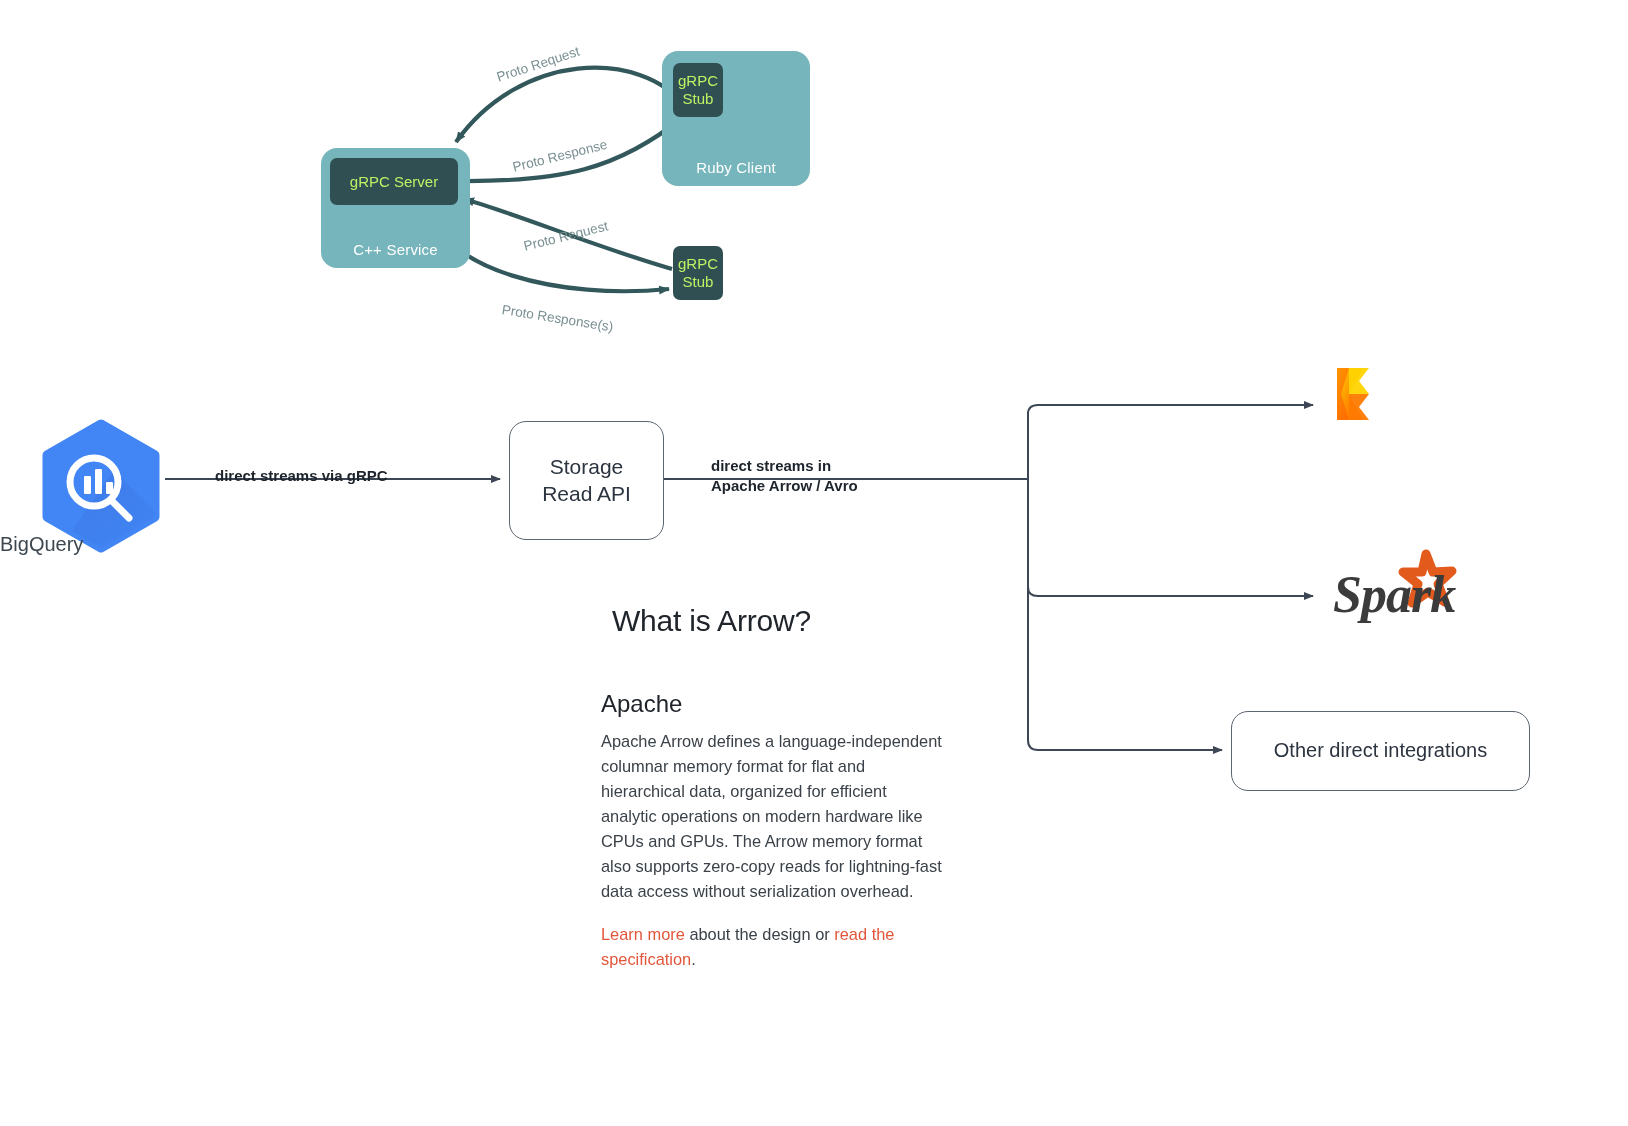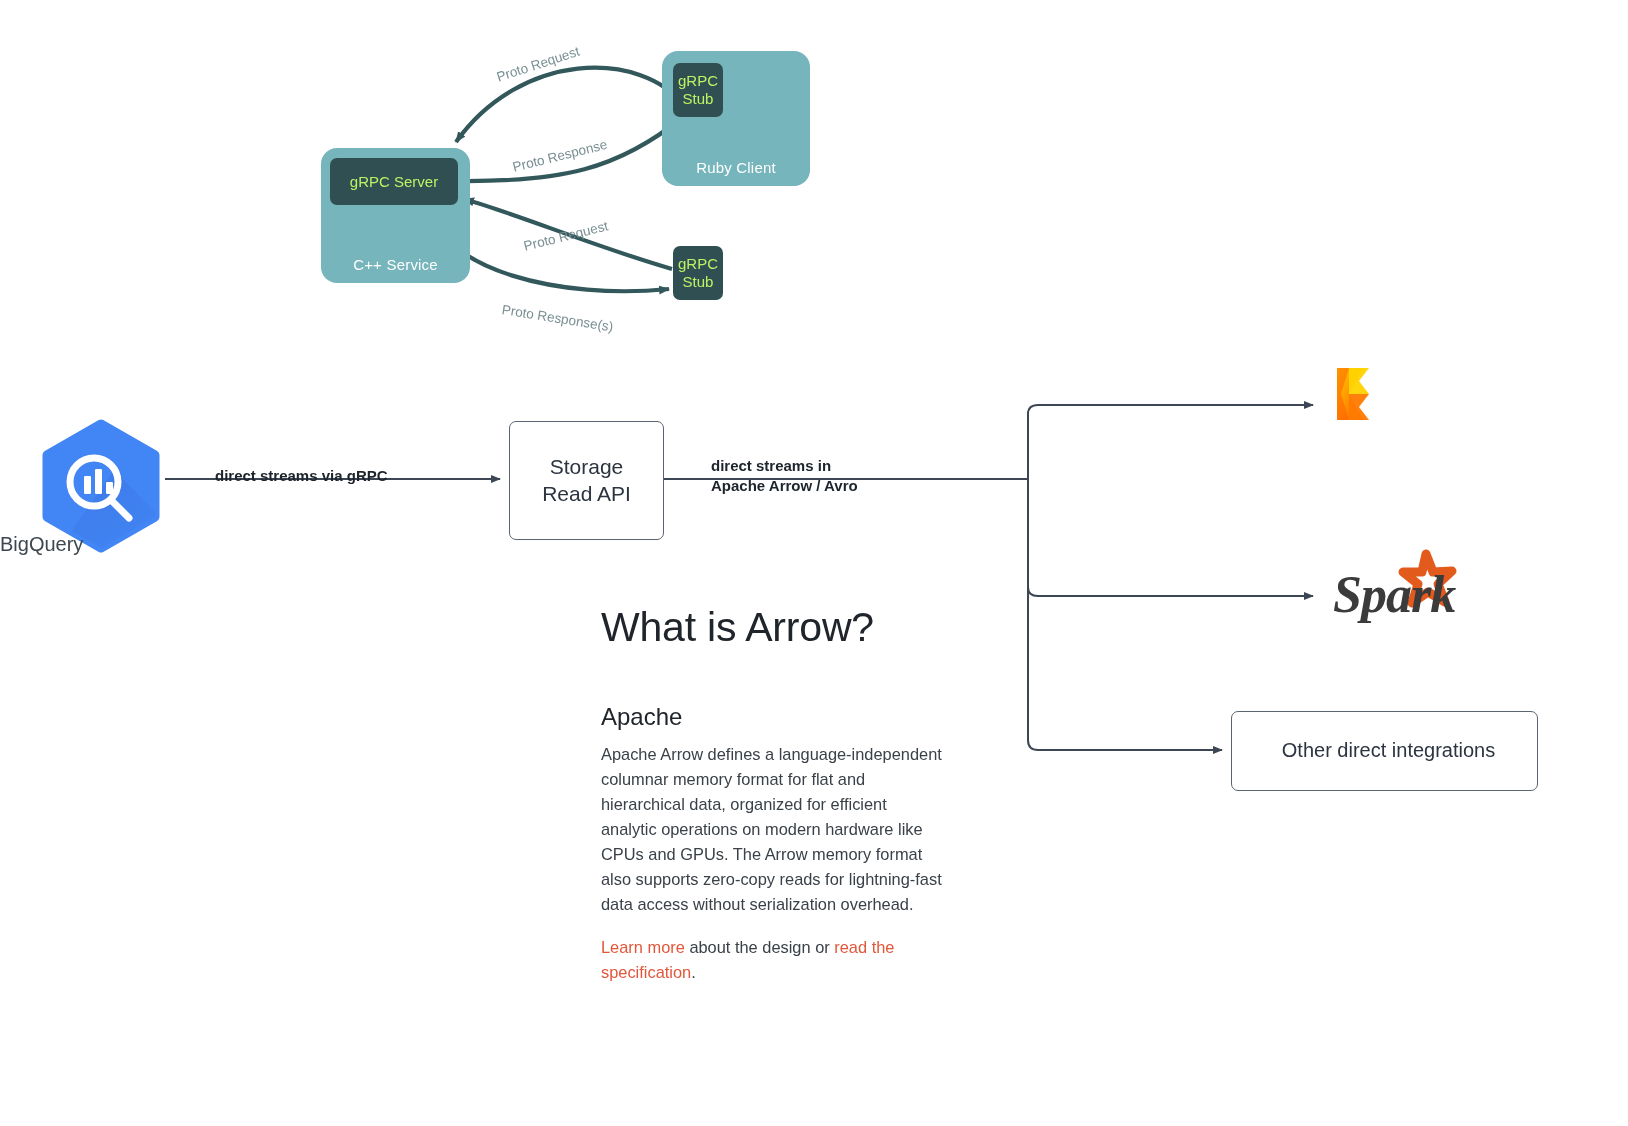--- a/index.html
+++ b/index.html
@@ -51,21 +51,21 @@
     background: #2f4f52;
     border-radius: 7px;
     color: #bef264;
     display: flex;
     align-items: center;
     justify-content: center;
     text-align: center;
     font-size: 15px;
     line-height: 1.18;
   }
-  #cpp-service { left: 321px; top: 148px; width: 149px; height: 135px; }
+  #cpp-service { left: 321px; top: 148px; width: 149px; height: 120px; }
   #grpc-server { left: 330px; top: 158px; width: 128px; height: 47px; }
   #ruby-client { left: 662px; top: 51px; width: 148px; height: 135px; }
   #ruby-stub   { left: 673px; top: 63px; width: 50px; height: 54px; }
   #android-client { left: 662px; top: 234px; width: 148px; height: 135px; }
   #android-stub   { left: 673px; top: 246px; width: 50px; height: 54px; }
 
   .proto-label {
     position: absolute;
     font-size: 13.5px;
     color: #7a8f92;
@@ -79,42 +79,41 @@
     width: 200px;
     font-size: 20px;
     color: #3d474f;
   }
 
   
   .rect-box {
     position: absolute;
     background: #ffffff;
     border: 1.6px solid #5b6571;
-    border-radius: 7px;
+    border-radius: 17px;
     display: flex;
     align-items: center;
     justify-content: center;
     text-align: center;
     color: #2c3440;
     line-height: 1.27;
   }
   #storage-read-api {
     left: 509px;
     top: 421px;
     width: 153px;
     height: 117px;
     font-size: 21px;
   }
   #other-integrations {
     left: 1231px;
     top: 711px;
     width: 297px;
     height: 78px;
     font-size: 20px;
-    padding-left: 8px;
   }
 
   
   .edge-label {
     position: absolute;
     font-size: 15px;
     font-weight: bold;
     color: #1d242c;
     white-space: pre-line;
     line-height: 1.33;
@@ -141,24 +140,24 @@
   }
 
   
   #arrow-article {
     position: absolute;
     left: 601px;
     top: 604px;
     width: 345px;
   }
   #arrow-h1 {
-    font-size: 41px;
+    font-size: 30px;
     font-weight: normal;
     color: #20252b;
-    margin: 0 0 52px 0;
+    margin: 0 0 52px 11px;
     letter-spacing: -.2px;
   }
   #arrow-h2 {
     font-size: 24px;
     font-weight: normal;
     color: #20252b;
     margin: 0 0 11px 0;
   }
   #arrow-body {
     font-size: 16.4px;

